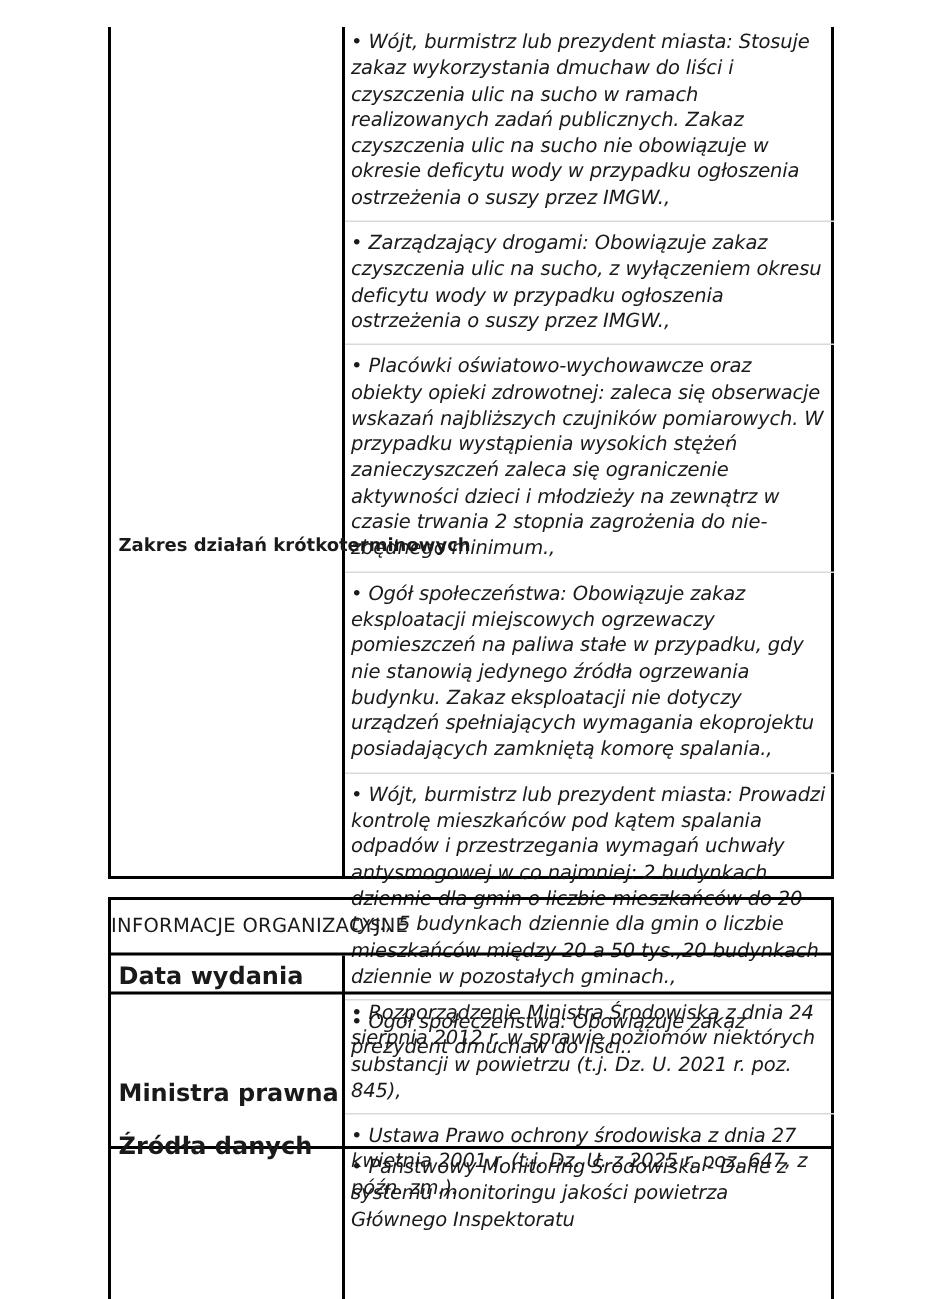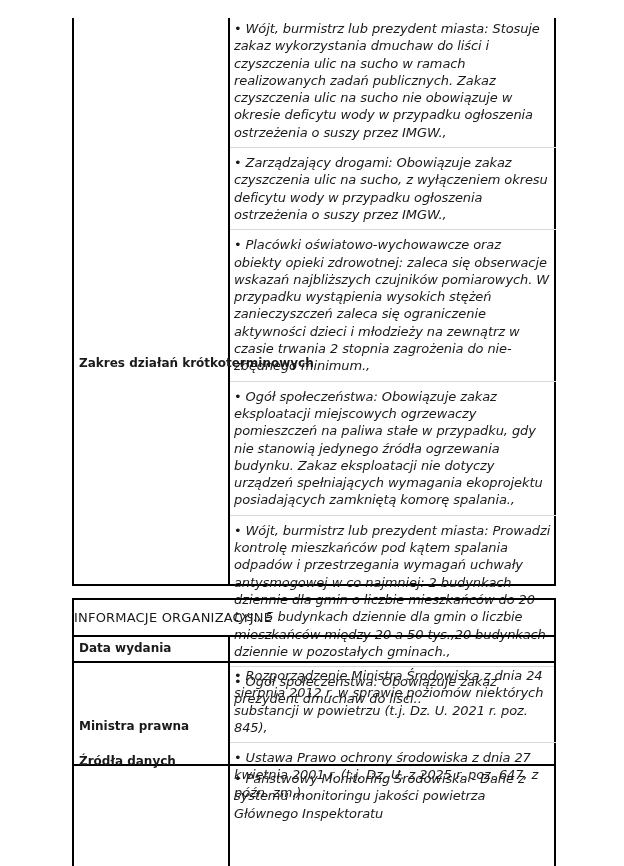--- a/index.html
+++ b/index.html
@@ -11,21 +11,21 @@
   .t1 .label { position: absolute; left: 5px; top: 316px; font-size: 12px; font-weight: bold; line-height: 18px; margin-top: 20px; }
   .t1 .content { position: absolute; left: 160px; top: 2px; width: 318px; }
   .bullet { font-size: 13px; line-height: 17.3px; margin-bottom: 6px; letter-spacing: -0.1px; font-style: italic; }
   .sep { height: 1px; background: #d9d9d9; margin: 0 0 6px -4px; width: 326px; }
 
   .t2 { top: 598px; height: 270px; border-left: 2px solid #000; border-right: 2px solid #000; border-top: 2px solid #000; }
   .t2 .header { position: absolute; left: 0; right: 0; top: 0; height: 35px; border-bottom: 2px solid #000;
                 text-align: left; font-size: 13px; line-height: 36px; letter-spacing: 0.2px; }
   .t2 .divider { position: absolute; left: 154px; top: 37px; bottom: 0; width: 2px; background: #000; }
   .row { position: absolute; left: 0; right: 0; }
-  .row .k { position: absolute; left: 5px; font-size: 12px; font-weight: bold; }
+  .row .k { position: absolute; left: 5px; font-size: 16px; font-weight: bold; }
   .row .v { position: absolute; left: 160px; width: 318px; font-size: 12px; line-height: 17.3px; }
   .r1 { top: 37px; height: 24px; border-bottom: 2px solid #000; }
   .r1 .k { top: 4px; } .r1 .v { top: 4px; }
   .r2 { top: 63px; height: 101px; border-bottom: 2px solid #000; }
   .r2 .k { top: 56px; }
   .r2 .v { top: 4px; }
   .r3 { top: 166px; height: 124px; }
   .r3 .k { top: -12px; }
   .r3 .v { top: 4px; }
 </style>

